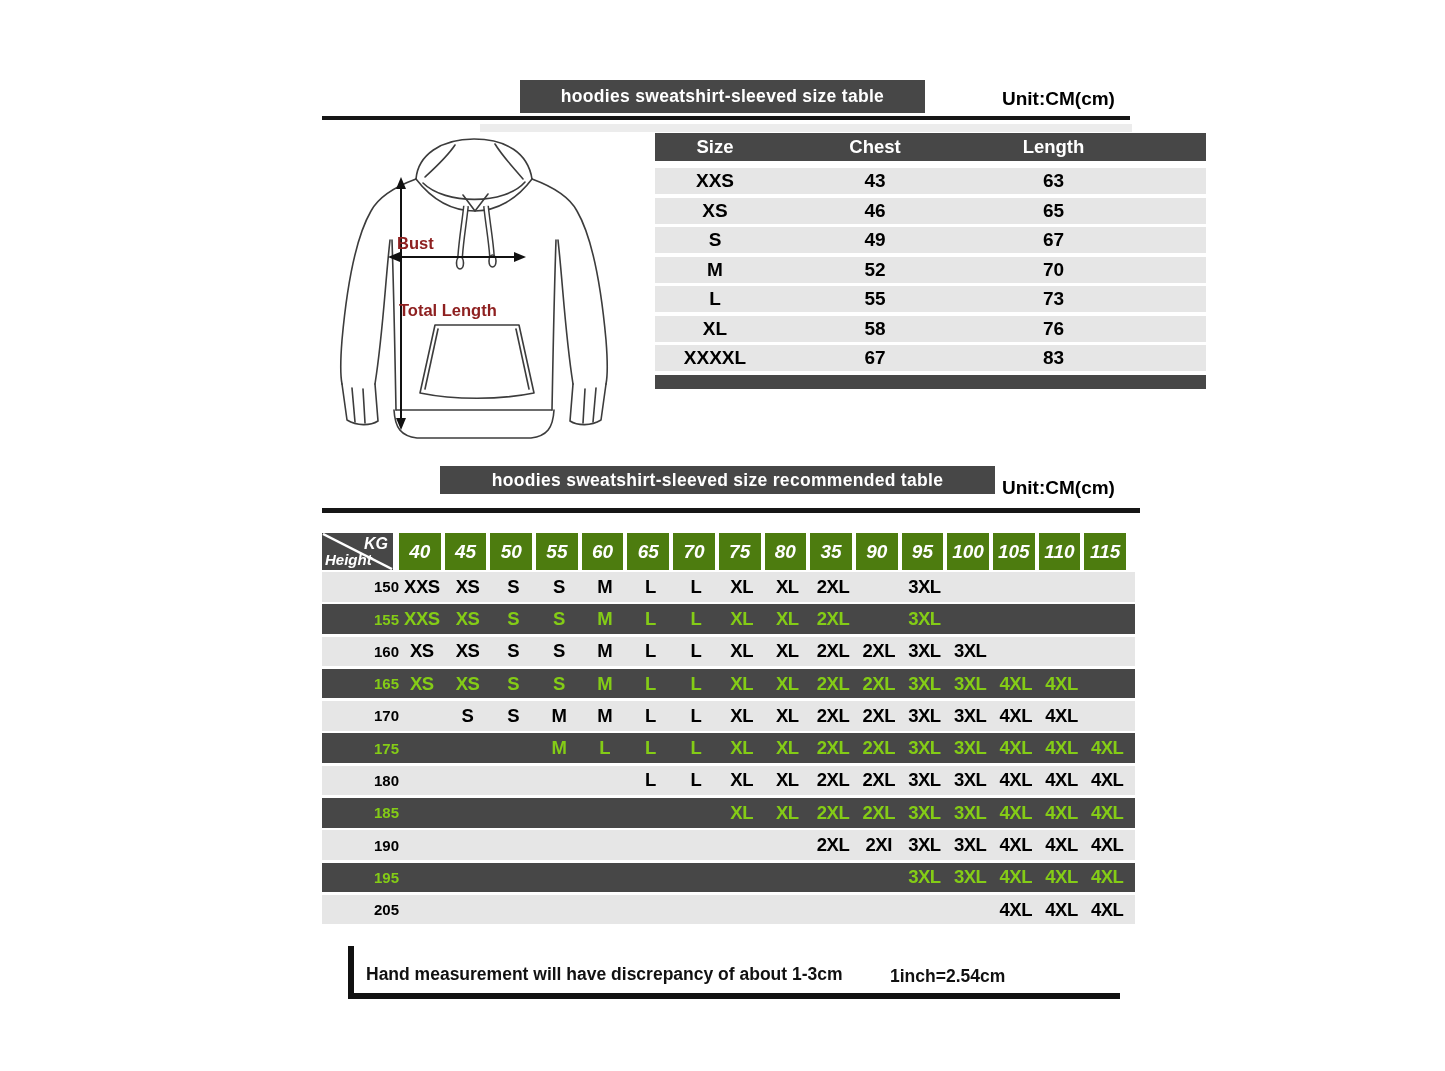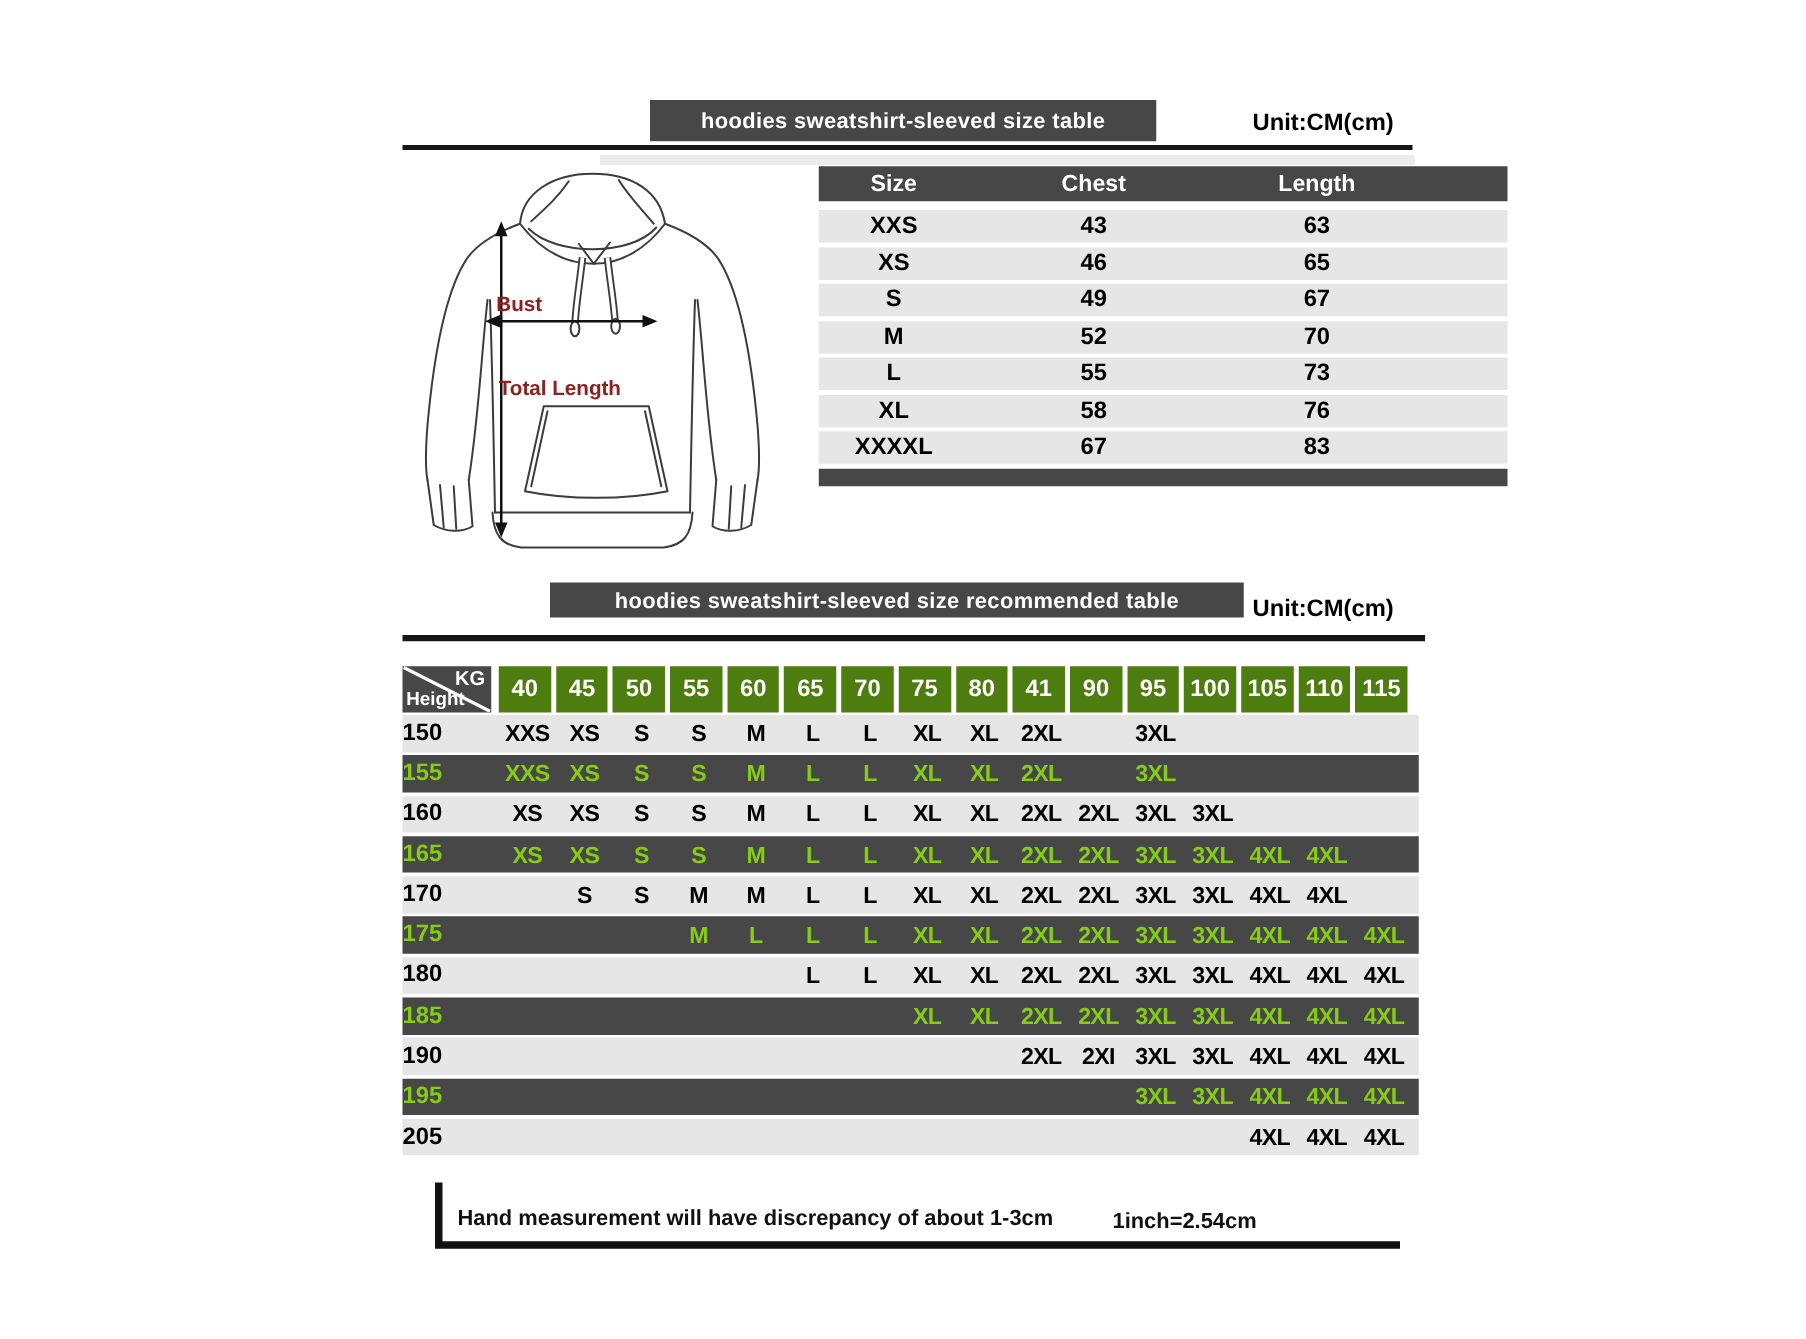--- a/index.html
+++ b/index.html
@@ -26,32 +26,32 @@
   .stable{position:absolute;left:655px;top:133px;width:551px;}
   .sheader{display:flex;align-items:center;background:#474747;color:#fff;height:28px;font-size:18.5px;}
   .scell{text-align:center;}
   .c1{width:120px;} .c2{width:200px;} .c3{width:157px;}
   .srow{display:flex;align-items:center;background:#e6e6e6;height:26px;margin-top:3.5px;font-size:19px;color:#000;}
   #size-rows .srow:first-child{margin-top:7px;}
   .sbottom{height:14px;background:#474747;margin-top:3.5px;}
 
   
   .matrix{position:absolute;left:322px;top:533px;width:813px;}
-  .mheader{display:flex;height:37px;}
+  .mheader{display:flex;height:37px;font-style:italic;}
   .corner{position:relative;width:71px;height:37px;background:#474747;color:#fff;margin-right:6px;}
   .corner .kg{position:absolute;top:2px;right:5px;font-size:16px;}
   .corner .hgt{position:absolute;bottom:2px;left:3px;font-size:15px;}
   .corner svg{position:absolute;left:0;top:0;}
   .wcell{width:41.7px;height:37px;margin-right:4px;background:#4d7c0f;color:#fff;
          display:flex;align-items:center;justify-content:center;font-size:19px;}
   .mrow{display:flex;align-items:center;height:29.6px;margin-top:2.7px;font-size:18.5px;}
   #matrix-body .mrow:first-child{margin-top:2px;}
   .mrow.light{background:#e6e6e6;color:#000;}
   .mrow.dark{background:#474747;color:#84cc16;}
-  .hcell{width:77px;text-align:left;font-size:19px;}
+  .hcell{width:77px;text-align:right;font-size:15px;}
   .vcell{width:45.7px;text-align:center;letter-spacing:-0.5px;}
 
   
   .fvbar{position:absolute;left:348px;top:946px;width:6px;height:52px;background:#111;}
   .fhbar{position:absolute;left:348px;top:993px;width:772px;height:6px;background:#111;}
   .fnote{position:absolute;left:366px;top:964px;font-size:17.5px;}
   .fconv{position:absolute;left:890px;top:966px;font-size:17.5px;}
 </style>
 </head>
 <body>
@@ -187,21 +187,21 @@
       <div id="weight-header" style="display:flex">
           <div class="wcell">40</div>
           <div class="wcell">45</div>
           <div class="wcell">50</div>
           <div class="wcell">55</div>
           <div class="wcell">60</div>
           <div class="wcell">65</div>
           <div class="wcell">70</div>
           <div class="wcell">75</div>
           <div class="wcell">80</div>
-          <div class="wcell">41</div>
+          <div class="wcell">35</div>
           <div class="wcell">90</div>
           <div class="wcell">95</div>
           <div class="wcell">100</div>
           <div class="wcell">105</div>
           <div class="wcell">110</div>
           <div class="wcell">115</div>
         </div>
     </div>
     <div id="matrix-body">
         <div class="mrow light">

